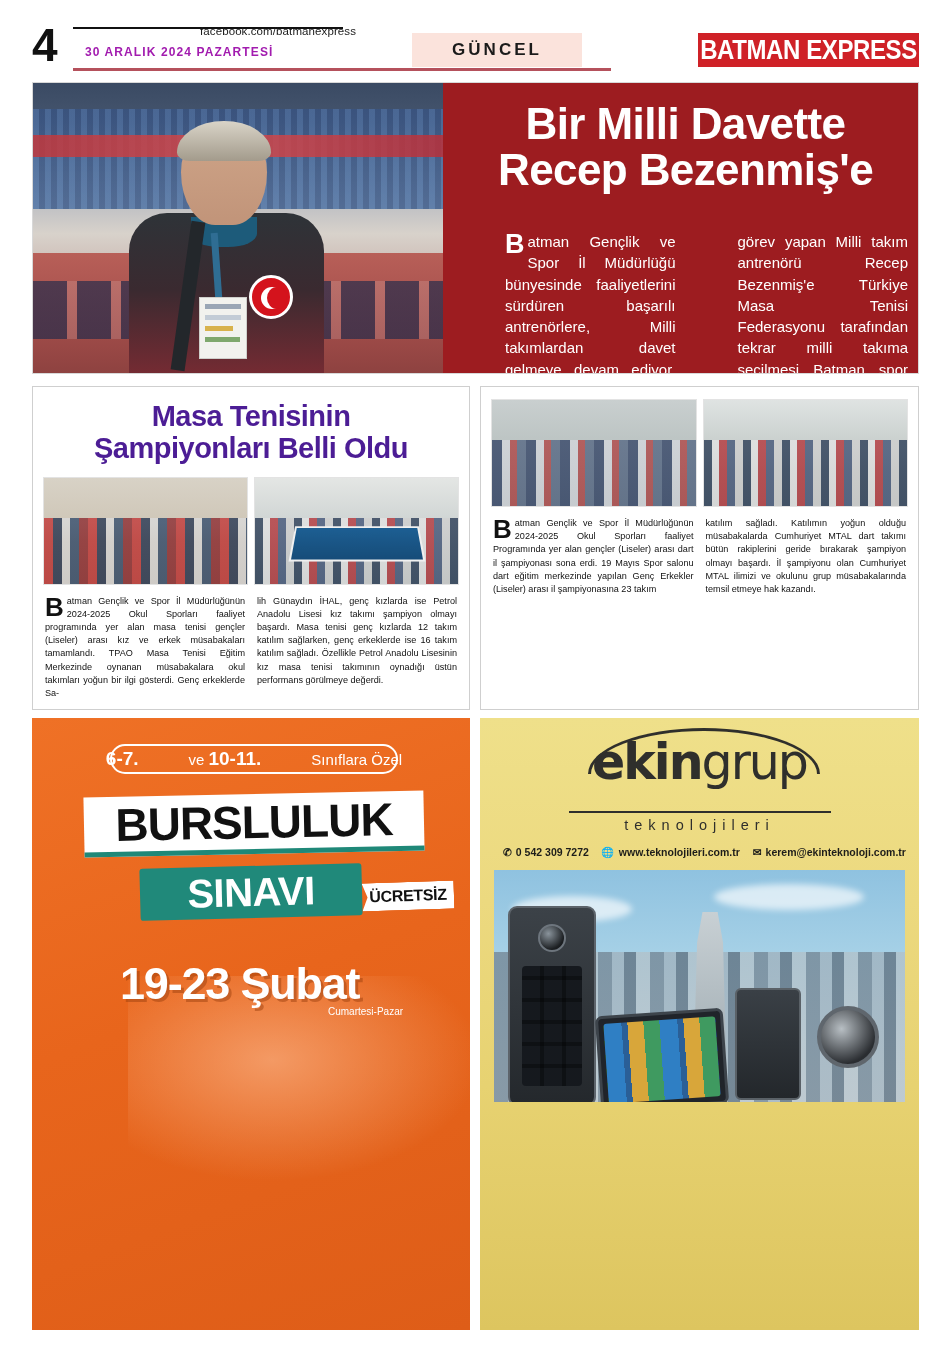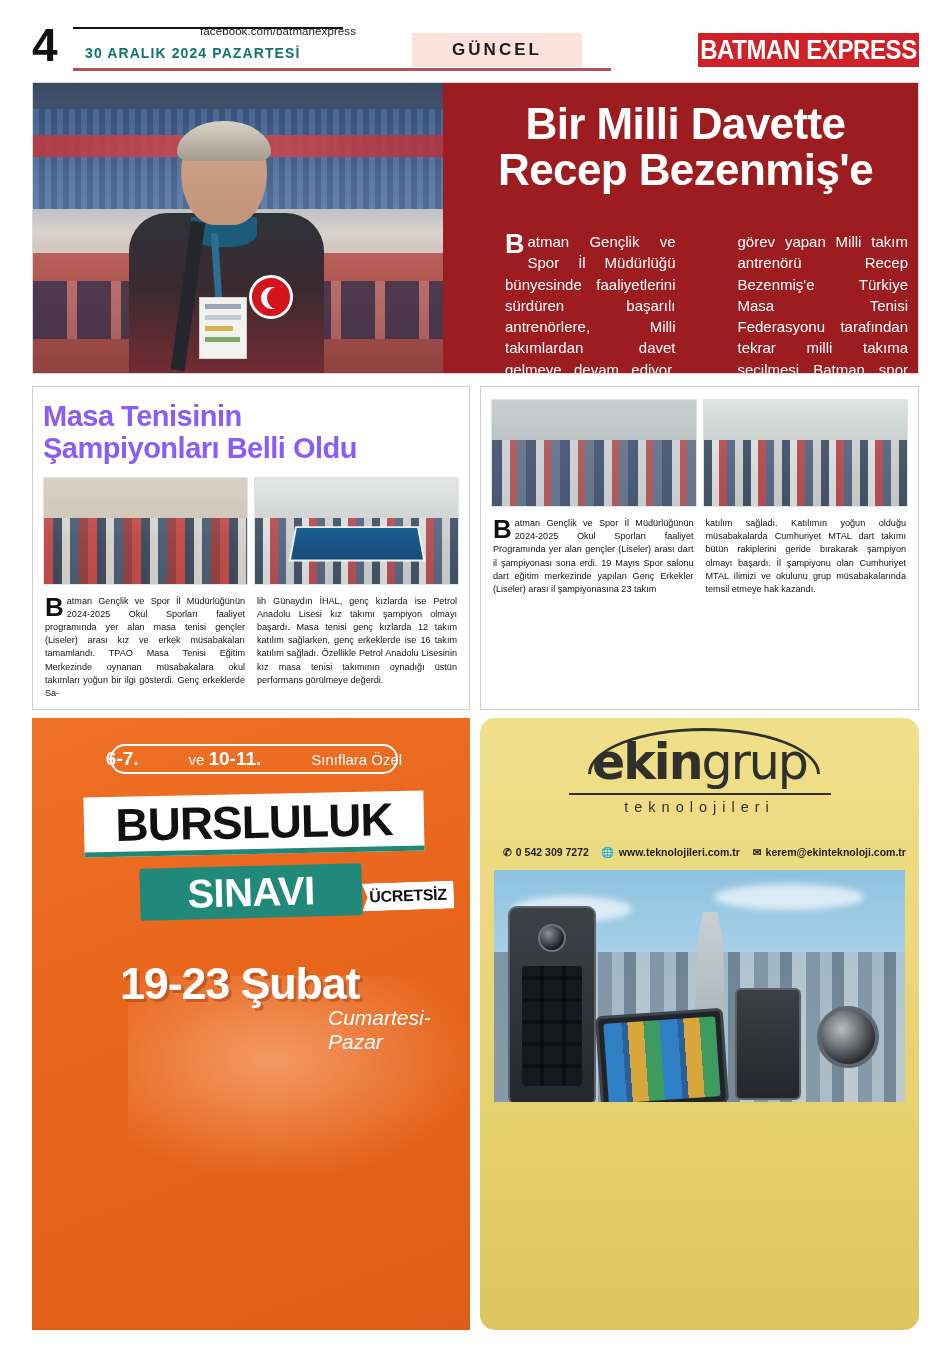--- a/index.html
+++ b/index.html
@@ -22,21 +22,21 @@
     position:absolute; left:73px; top:27px; width:270px;
     border-top:2px solid #111;
   }
   .fb-url {
     position:absolute; left:200px; top:25px;
     font-size:11.5px; color:#1a1a1a; letter-spacing:0.1px;
     font-family:"Liberation Sans", sans-serif;
   }
   .dateline {
     position:absolute; left:85px; top:45px;
-    font-size:14px; font-weight:600; color:#0f766e; letter-spacing:1.1px;text-align:right;
+    font-size:12px; font-weight:600; color:#a21caf; letter-spacing:1.1px;text-align:right;
   }
   .rule-red {
     position:absolute; left:73px; top:68px; width:538px; height:3px;
     background:#b5515c;
   }
   .section-tag {
     position:absolute; left:412px; top:33px; width:170px; height:34px;
     background:#fbe3dc; display:flex; align-items:center; justify-content:center;
   }
   .section-tag span {
@@ -153,22 +153,22 @@
   .dropcap-w::first-letter {
     float:left; font-size:27px; line-height:0.84; font-weight:700;
     padding:2px 3px 0 0;
   }
 
   
   .mid { position:absolute; top:386px; height:324px; border:1px solid #cfcfcf; background:#fff; }
   .mid-left { left:32px; width:438px; }
   .mid-right { left:480px; width:439px; }
   .mid h2 {
-    margin:14px 10px 0; 
-    font-size:29px; font-weight:700; line-height:1.1; letter-spacing:-0.5px; color:#8b5cf6;
+    margin:14px 10px 0; text-align:center;
+    font-size:29px; font-weight:700; line-height:1.1; letter-spacing:-0.5px; color:#4c1d95;
   }
   .mid-photos { display:flex; gap:6px; margin:12px 10px 0; }
   .ph { flex:1; height:108px; position:relative; overflow:hidden; border:1px solid #e3e3e3; }
   .ph-gym {
     position:absolute; inset:0;
     background:linear-gradient(180deg,#d8d2c6 0%,#cfc7b8 42%,#b8a68f 60%,#9d8a72 100%);
   }
   .ph-gym2 {
     position:absolute; inset:0;
     background:linear-gradient(180deg,#e4e6e4 0%,#cdd3d2 45%,#b6bfbd 62%,#8d9a96 100%);
@@ -249,46 +249,45 @@
     clip-path: polygon(0 0,100% 0,100% 100%,0 100%, 6% 50%);
   }
   .ucretsiz span { font-size:16px; font-weight:700; color:#111; letter-spacing:-0.3px; }
   .ad-date {
     position:absolute; left:88px; top:240px; color:#fff;
     font-size:45px; font-weight:700; letter-spacing:-1.2px;
     text-shadow:3px 3px 0 rgba(150,60,10,.45);
   }
   .ad-date-sub {
     position:absolute; left:296px; top:288px; color:#fff;
-    font-size:21px; font-weight:400;font-style:italic;
+    font-size:10px; font-weight:400;
   }
 
   
   .ad-right {
     position:absolute; left:480px; top:718px; width:439px; height:612px;
     background:linear-gradient(180deg,#efe08a 0%,#ecd97f 30%,#e7d271 60%,#ddc55f 100%);
     overflow:hidden;
-    border-radius:15px;
   }
   .ekin-logo {
     position:absolute; left:0; right:0; top:16px; text-align:center;
   }
   .ekin-word {
     position:relative; display:inline-block;
     font-size:49px; font-weight:700; color:#2f2f2c; letter-spacing:-2px;
     font-family:"DejaVu Sans", sans-serif;
   }
   .ekin-word .lite { color:#2f2f2c; font-weight:400; }
   .ekin-swoosh {
     position:absolute; left:-4px; top:-6px; width:108%; height:46px;
     border:3px solid #2f2f2c; border-bottom:none;
     border-radius:50% 50% 0 0 / 100% 100% 0 0;
   }
   .ekin-sub {
-    margin:2px auto 0; width:262px; padding-top:4px;
+    margin:20px auto 0; width:262px; padding-top:4px;
     border-top:2px solid #2f2f2c;
     font-size:14.5px; letter-spacing:6px; color:#2f2f2c; text-align:center;
   }
   .ekin-contact {
     position:absolute; left:0; right:0; top:128px; text-align:center;
     font-size:10.5px; font-weight:700; color:#1d1d1a; white-space:nowrap;
   }
   .ekin-contact i { font-style:normal; margin:0 4px 0 10px; }
   .ekin-photo {
     position:absolute; left:14px; top:152px; width:411px; height:232px; overflow:hidden;

